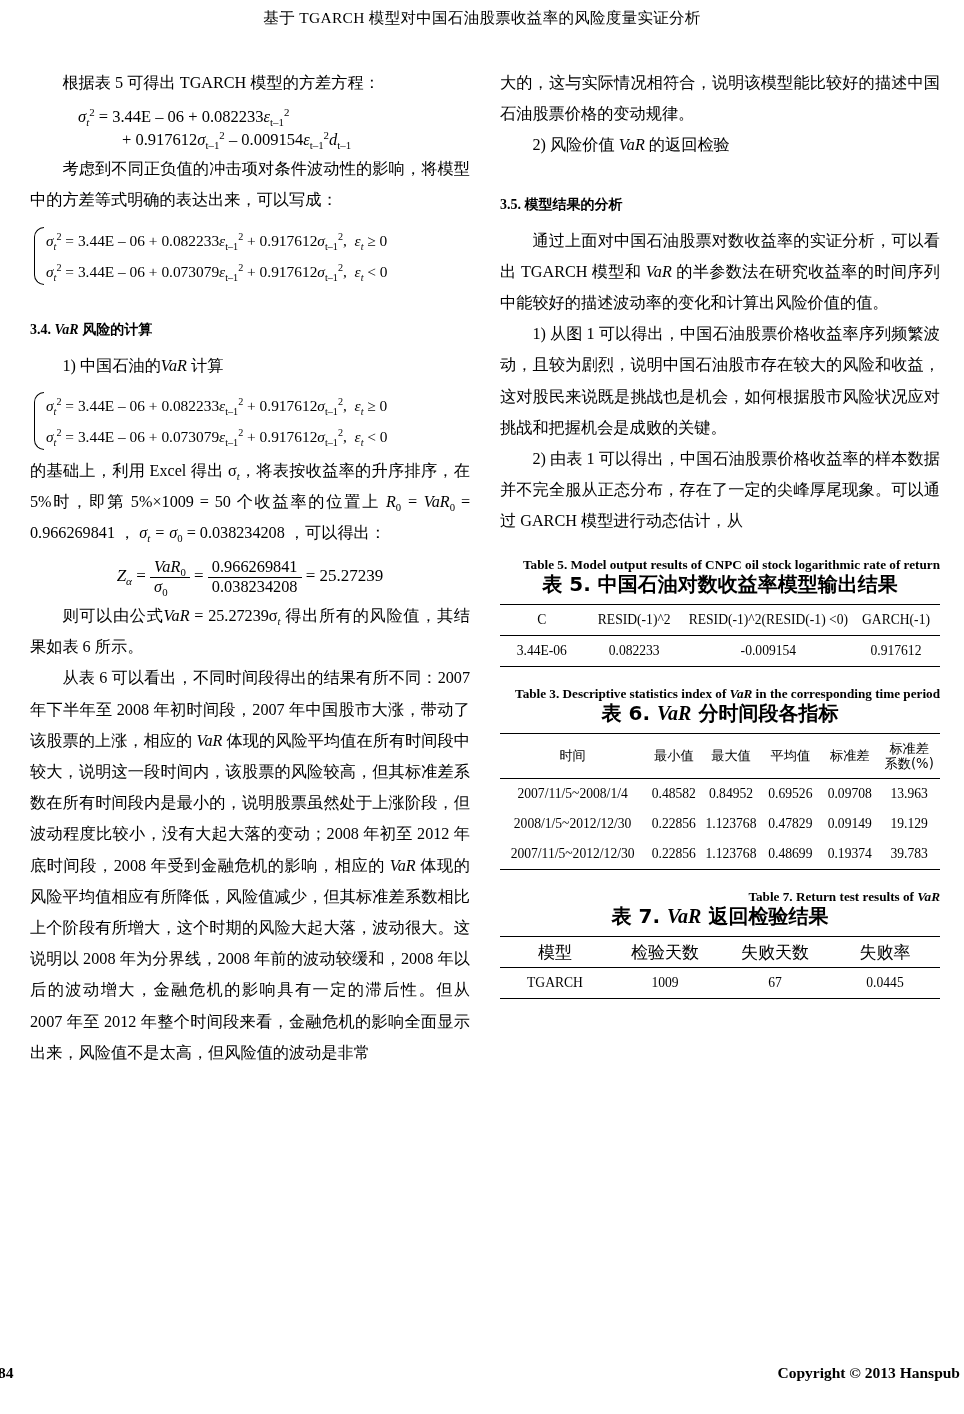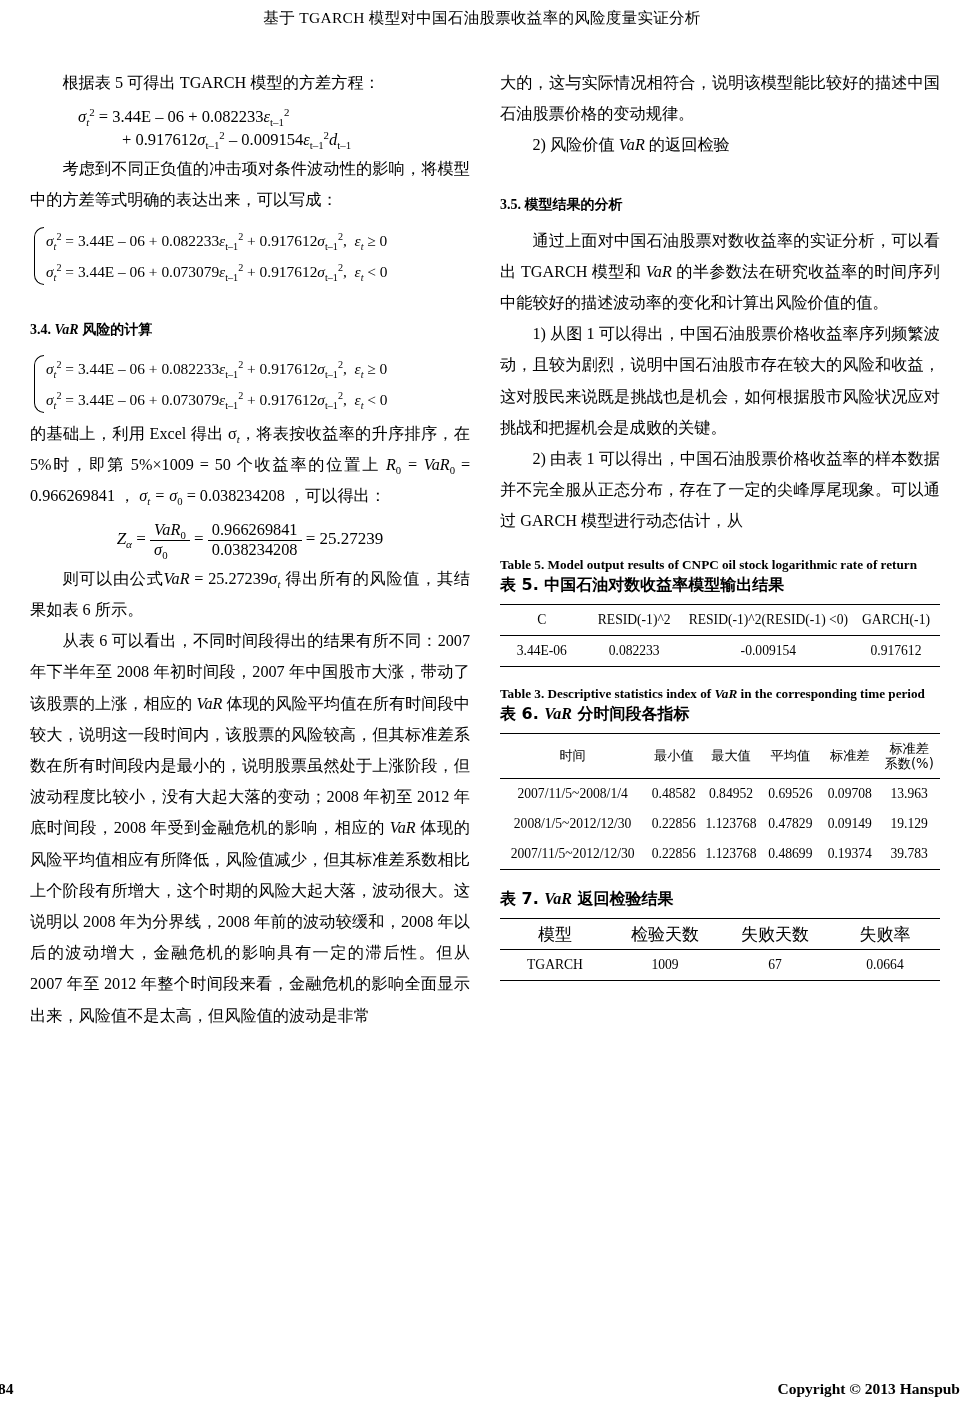--- a/index.html
+++ b/index.html
@@ -120,27 +120,27 @@
   }
   .frac .num { display: block; padding: 0 4px 1px 4px; }
   .frac .den { display: block; padding: 1px 4px 0 4px; border-top: 1.2px solid #000; }
   .eqcenter { text-align: center; font-size: 17px; }
 
   
   .tblock { margin-top: 18px; }
   .tcap-en {
     font-size: 13.2px;
     font-weight: bold;
-    text-align: left;
+    text-align: right;
     line-height: 18px;
   }
   .tcap-zh {
-    font-size: 16px;
-    font-weight: bold;
-    text-align: left;
+    font-size: 20px;
+    font-weight: bold;
+    text-align: center;
     line-height: 21px;
     font-family: "DejaVu Sans", "Liberation Sans", sans-serif;
   }
   table.data {
     border-collapse: collapse;
     width: 100%;
     margin-top: 9px;
     font-size: 13.6px;
   }
   table.data th,
@@ -153,21 +153,21 @@
   }
   table.data thead tr { border-top: 1.6px solid #000; border-bottom: 1.1px solid #000; }
   table.data tbody    { border-bottom: 1.6px solid #000; }
   table.data.t6 thead th { font-family: "DejaVu Sans", "Liberation Sans", sans-serif; font-size: 13.2px; }
   table.data.t7 thead th { font-family: "DejaVu Sans", "Liberation Sans", sans-serif; font-size: 17px; }
   .two-line { display: block; line-height: 15px; }
 
   
   .footer {
     position: absolute;
-    bottom: 16px;
+    bottom: 32px;
     left: 0;
     width: 964px;
     height: 22px;
     font-size: 15.5px;
   }
   .pageno {
     position: absolute;
     left: -2px;
     bottom: 0;
     font-weight: bold;
@@ -216,20 +216,25 @@
         <span class="mn"> + 0.917612</span><span class="mi">σ</span><sub class="sb">t–1</sub><sup class="sp">2</sup><span class="mn">,&nbsp; </span><span class="mi">ε</span><sub class="sb"><span class="mi">t</span></sub><span class="mn"> &lt; 0</span>
       </div>
     </div>
 
     <h3 class="head">
       <span>3.4.</span>
       <span class="it">VaR</span>
       <span>风险的计算</span>
     </h3>
 
+    <p class="body">
+      <span>1)</span>
+      <span>中国石油的</span><span class="it">VaR</span>
+      <span>计算</span>
+    </p>
 
 
     <div class="system">
       <span class="brace"></span>
       <div class="sysrow math">
         <span class="mi">σ</span><sub class="sb"><span class="mi">t</span></sub><sup class="sp">2</sup>
         <span class="mn"> = 3.44E – 06 + 0.082233</span><span class="mi">ε</span><sub class="sb">t–1</sub><sup class="sp">2</sup>
         <span class="mn"> + 0.917612</span><span class="mi">σ</span><sub class="sb">t–1</sub><sup class="sp">2</sup><span class="mn">,&nbsp; </span><span class="mi">ε</span><sub class="sb"><span class="mi">t</span></sub><span class="mn"> ≥ 0</span>
       </div>
       <div class="sysrow math">
@@ -347,36 +352,37 @@
             <td>1.123768</td>
             <td>0.48699</td>
             <td>0.19374</td>
             <td>39.783</td>
           </tr>
         </tbody>
       </table>
     </div>
 
     <div class="tblock">
+      <div class="tcap-en"><span>Table 7. Return test results of </span><span class="it">VaR</span></div>
       <div class="tcap-zh"><span>表 7. </span><span class="it" style="font-family:'Liberation Serif',serif">VaR</span><span> 返回检验结果</span></div>
       <table class="data t7">
         <thead>
           <tr>
             <th style="width:25%">模型</th>
             <th style="width:25%">检验天数</th>
             <th style="width:25%">失败天数</th>
             <th style="width:25%">失败率</th>
           </tr>
         </thead>
         <tbody>
           <tr>
             <td>TGARCH</td>
             <td>1009</td>
             <td>67</td>
-            <td>0.0664</td>
+            <td>0.0445</td>
           </tr>
         </tbody>
       </table>
     </div>
 
   </div>
 
   <div class="footer">
     <span class="pageno">84</span>
     <span class="copyright">Copyright © 2013 Hanspub</span>

